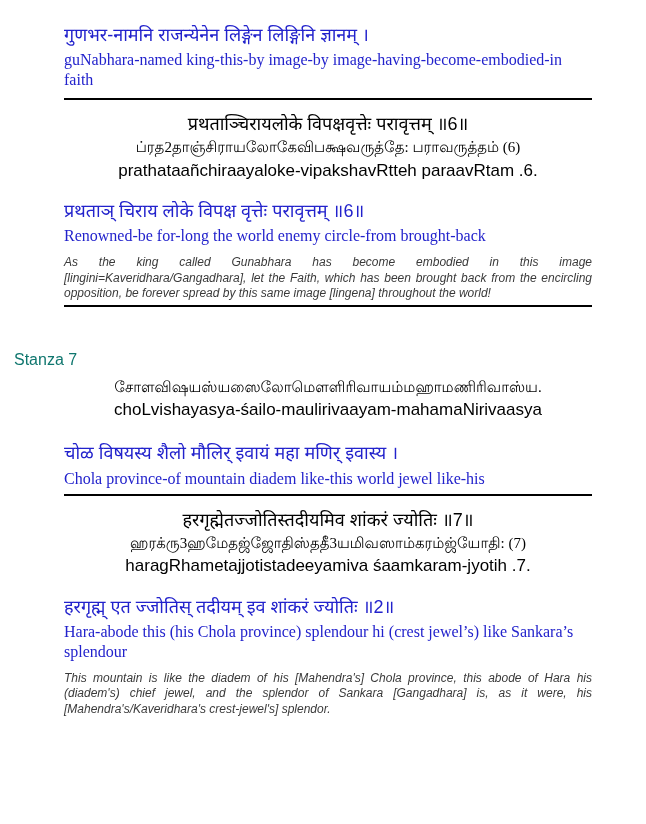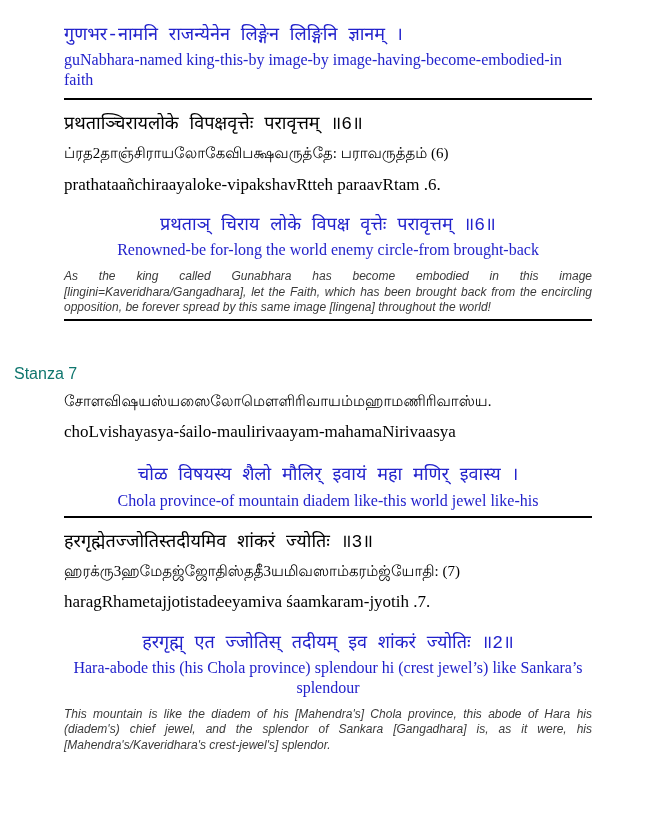--- a/index.html
+++ b/index.html
@@ -12,38 +12,38 @@
     height: 824px;
     overflow: hidden;
     font-family: "Liberation Serif", serif;
     color: #000000;
   }
   .doc {
     padding: 24px 54px 0 64px; 
   }
   
   .deva {
-    font-family: Liberation Mono, monospace;
+    font-family: Liberation Sans, sans-serif;
     font-size: 18px;
     line-height: 1.3;
     color: #000000;
   }
   .tamil {
     font-family: "Liberation Serif", serif;
     font-size: 15px;
     line-height: 1.35;
     color: #000000;
-    margin-top: 7px;
+    margin-top: 1px;
   }
   .roman {
-    font-family: Liberation Serif, serif;
+    font-family: Liberation Sans, sans-serif;
     font-size: 17px;
     line-height: 1.25;
     color: #000000;
-    margin-top: 10px;
+    margin-top: 2px;
   }
   .blue { color: #2222CC; }
   .gloss {
     font-family: "Liberation Serif", serif;
     font-size: 16px;
     line-height: 1.24;
     margin-top: 3px;
   }
   .translation {
     font-family: "Liberation Sans", sans-serif;
@@ -61,22 +61,22 @@
     margin: 8px 0 0 0;
   }
   .stanza-heading {
     font-family: "Liberation Sans", sans-serif;
     font-size: 16px;
     color: #0f766e;
     margin-left: -50px; 
     margin-top: 44px;
   }
   
-  .block-source   { margin-top: 13px; }  
-  .block-analysis { margin-top: 19px; text-align: center; }  
+  .block-source   { margin-top: 13px; text-align: center; }  
+  .block-analysis { margin-top: 19px; }  
   .divider-tight  { margin-top: 5px; }
   .divider-after-translation { margin-top: 3px; }
 </style>
 </head>
 <body>
 
 <div class="doc">
 
   <div>
     <div class="deva blue">गुणभर-नामनि राजन्येनेन लिङ्गेन लिङ्गिनि ज्ञानम् ।</div>
@@ -108,21 +108,21 @@
   </div>
 
   <div class="block-analysis" style="margin-top:22px;">
     <div class="deva blue">चोळ विषयस्य शैलो मौलिर् इवायं महा मणिर् इवास्य ।</div>
     <div class="gloss blue">Chola province-of mountain diadem like-this world jewel like-his</div>
   </div>
 
   <hr class="divider divider-tight">
 
   <div class="block-source">
-    <div class="deva">हरगृह्मेतज्जोतिस्तदीयमिव शांकरं ज्योतिः ॥3॥</div>
+    <div class="deva">हरगृह्मेतज्जोतिस्तदीयमिव शांकरं ज्योतिः ॥7॥</div>
     <div class="tamil">ஹரக்ரு3ஹமேதஜ்ஜோதிஸ்ததீ3யமிவஸாம்கரம்ஜ்யோதி: (7)</div>
     <div class="roman">haragRhametajjotistadeeyamiva śaamkaram-jyotih .7.</div>
   </div>
 
   <div class="block-analysis">
     <div class="deva blue">हरगृह्म् एत ज्जोतिस् तदीयम् इव शांकरं ज्योतिः ॥2॥</div>
     <div class="gloss blue">Hara-abode this (his Chola province) splendour hi (crest jewel’s) like Sankara’s splendour</div>
   </div>
 
   <div class="translation">This mountain is like the diadem of his [Mahendra's] Chola province, this abode of Hara his (diadem's) chief jewel, and the splendor of Sankara [Gangadhara] is, as it were, his [Mahendra's/Kaveridhara's crest-jewel's] splendor.</div>

